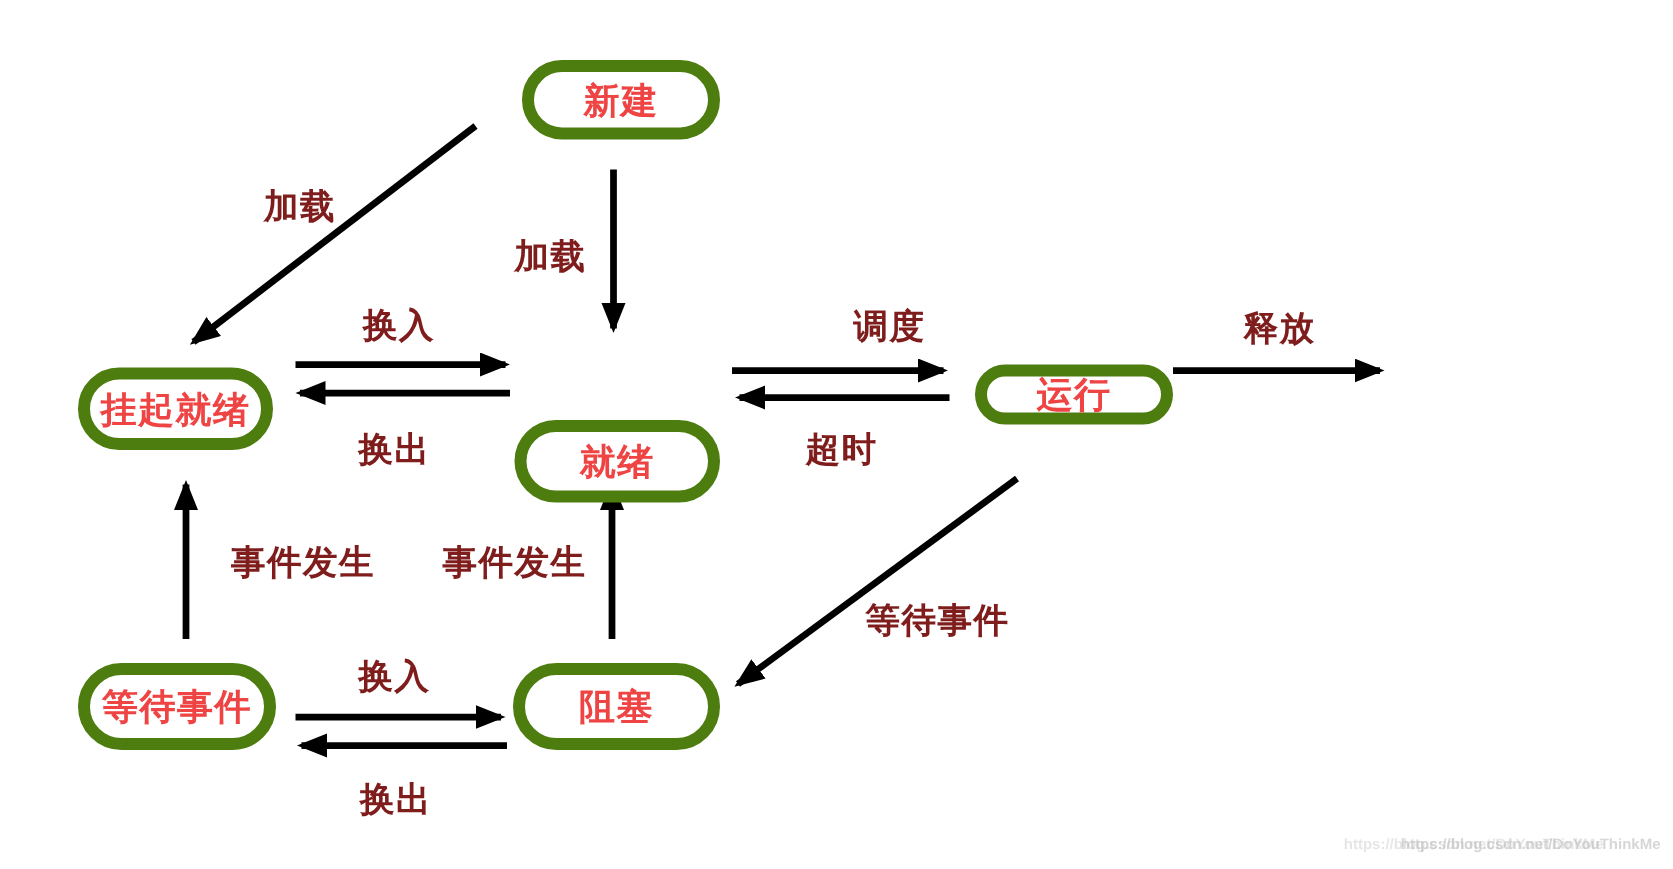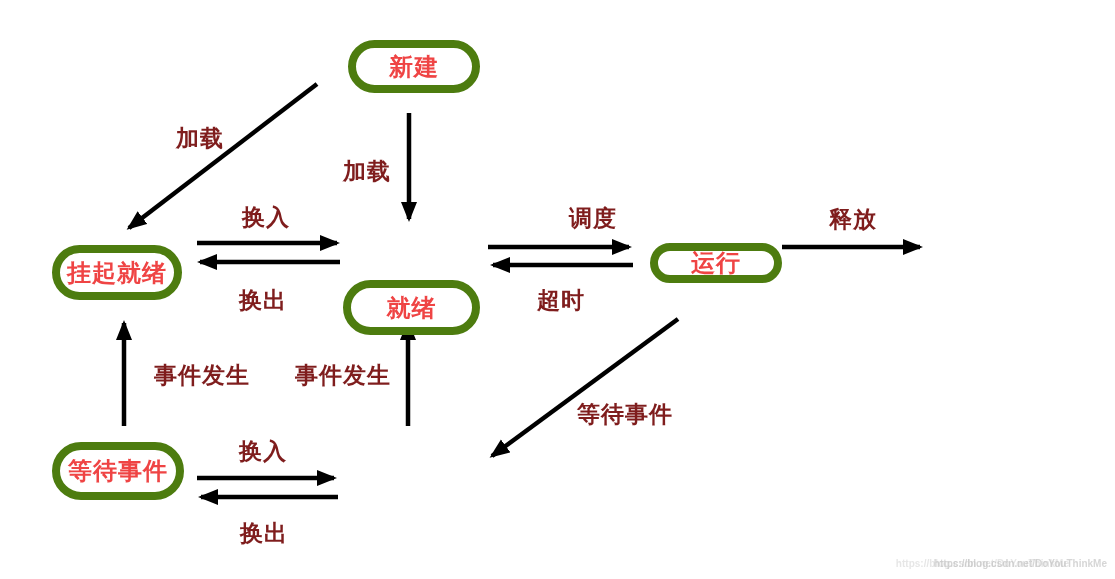--- a/index.html
+++ b/index.html
@@ -66,20 +66,21 @@
       <line x1="197" y1="478" x2="334" y2="478" marker-end="url(#ah)"></line>
       <line x1="338" y1="497" x2="201" y2="497" marker-end="url(#ah)"></line>
     </g>
   </svg>
 
   <div class="node" style="left:348px;top:40px;width:132px;height:53px;">新建</div>
   <div class="node" style="left:52px;top:245px;width:130px;height:55px;">挂起就绪</div>
   <div class="node" style="left:343px;top:245px;width:137px;height:55px;margin-top:35px;">就绪</div>
   <div class="node" style="left:650px;top:243px;width:132px;height:40px;">运行</div>
   <div class="node" style="left:52px;top:442px;width:132px;height:58px;">等待事件</div>
+  <div class="node" style="left:342px;top:442px;width:138px;height:58px;">阻塞</div>
 
   <div class="elabel" style="left:200px;top:138px;">加载</div>
   <div class="elabel" style="left:367px;top:171px;">加载</div>
   <div class="elabel" style="left:266px;top:217px;">换入</div>
   <div class="elabel" style="left:263px;top:300px;">换出</div>
   <div class="elabel" style="left:560px;top:218px;margin-left:33px;">调度</div>
   <div class="elabel" style="left:561px;top:300px;">超时</div>
   <div class="elabel" style="left:853px;top:219px;">释放</div>
   <div class="elabel" style="left:202px;top:375px;">事件发生</div>
   <div class="elabel" style="left:343px;top:375px;">事件发生</div>

